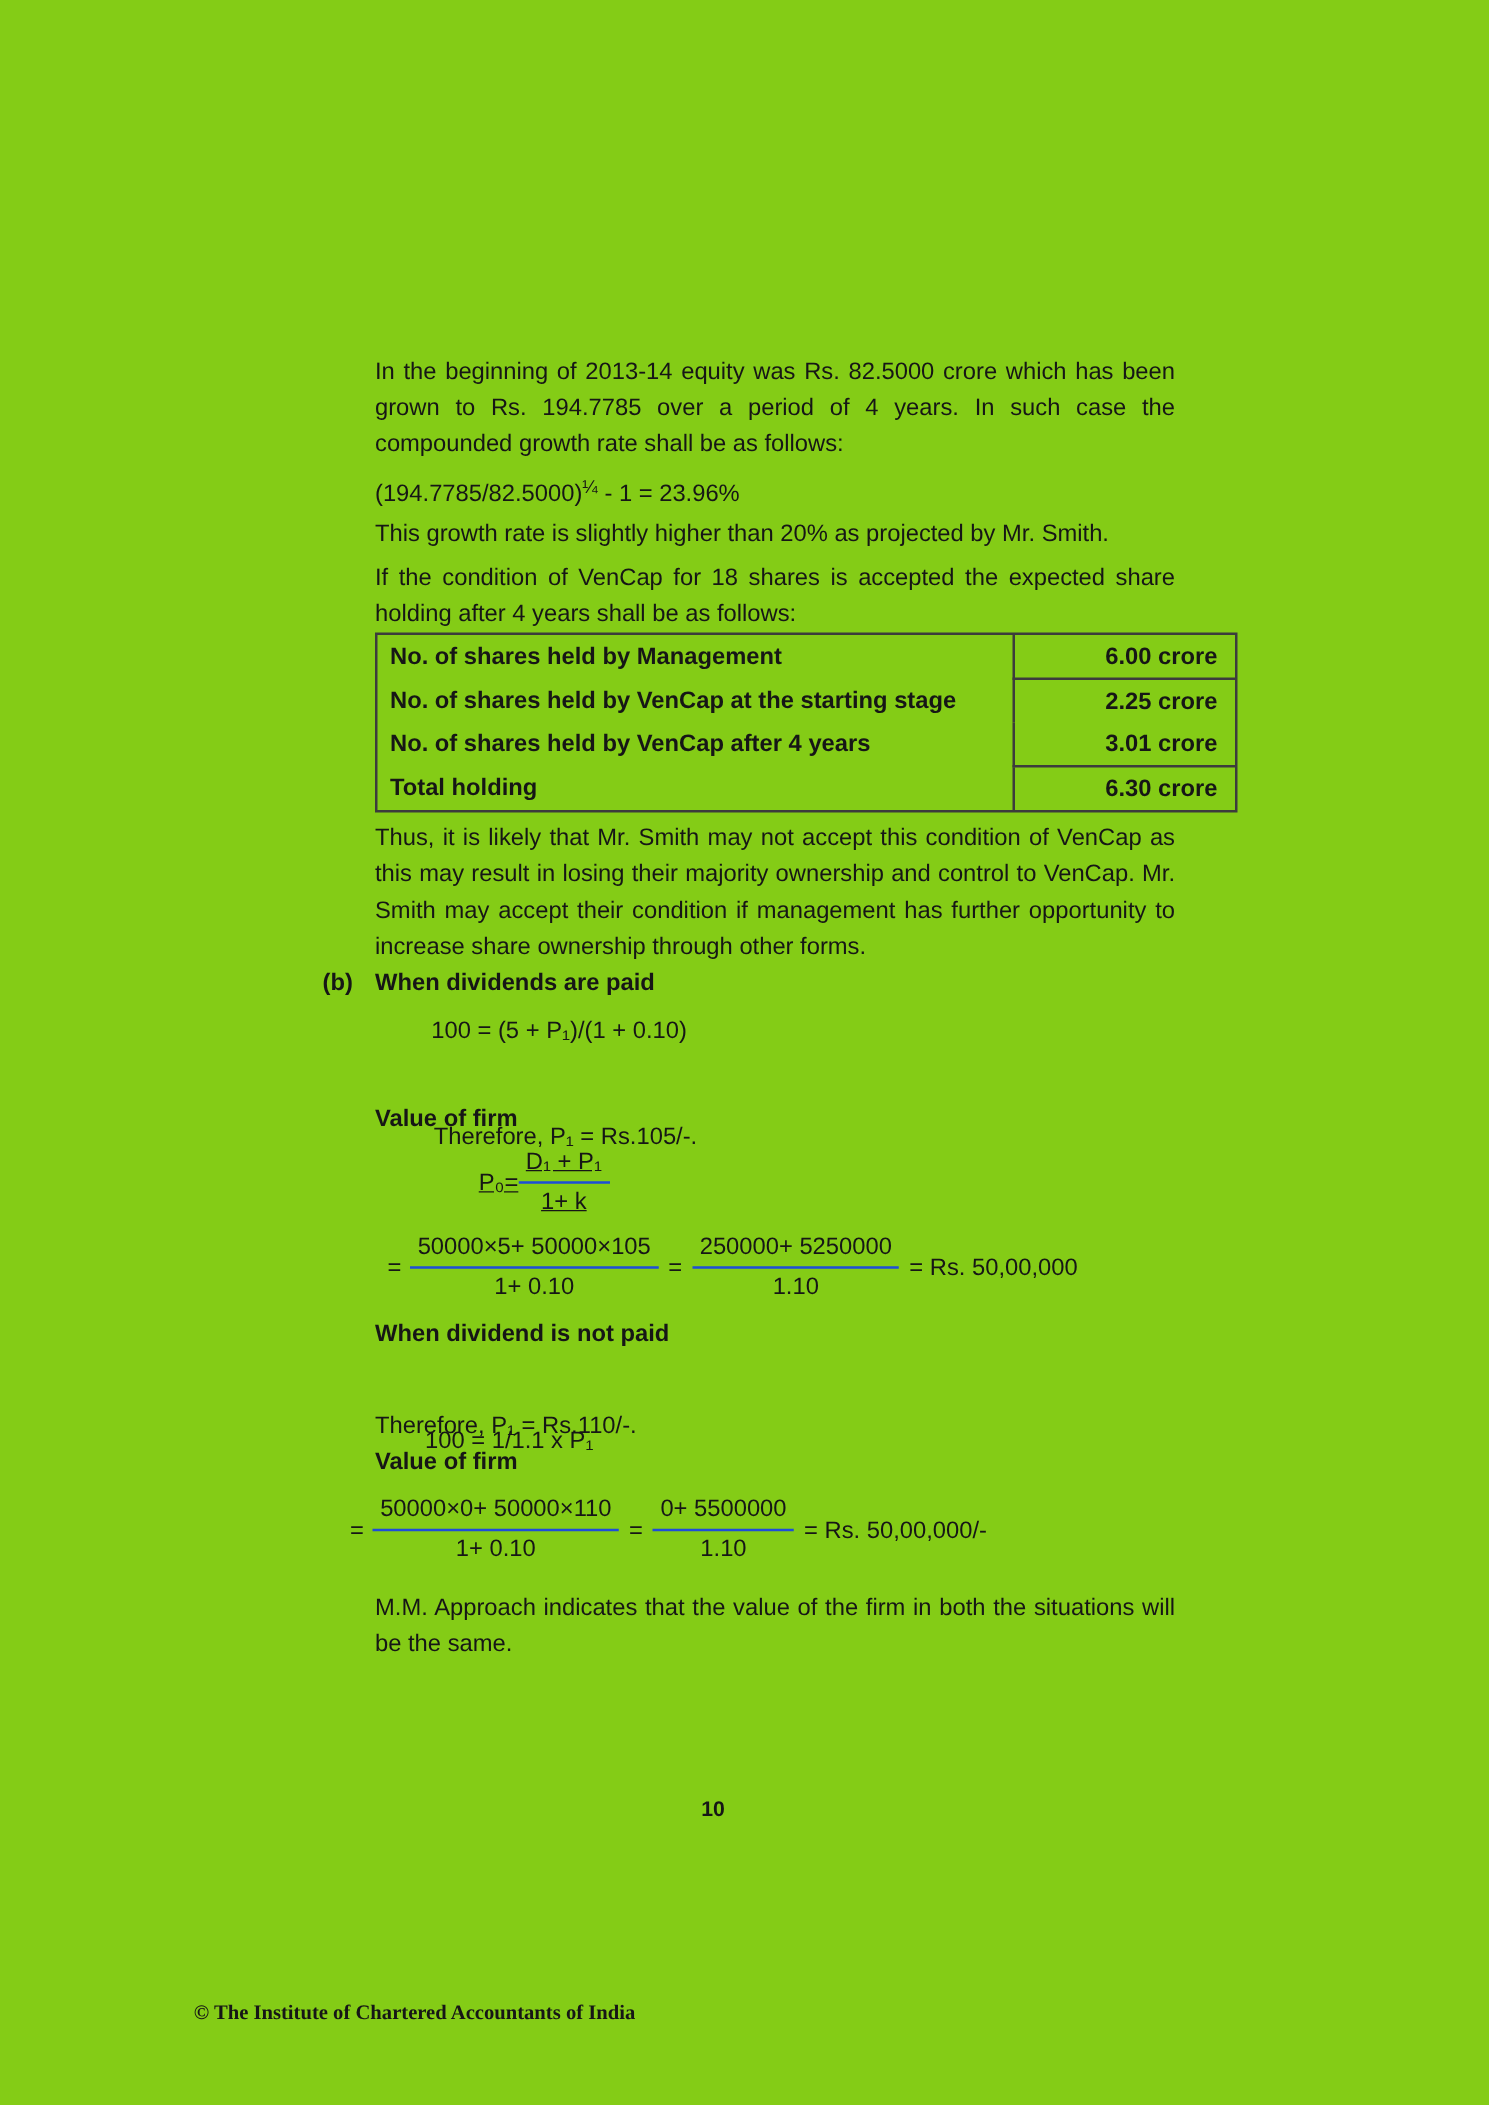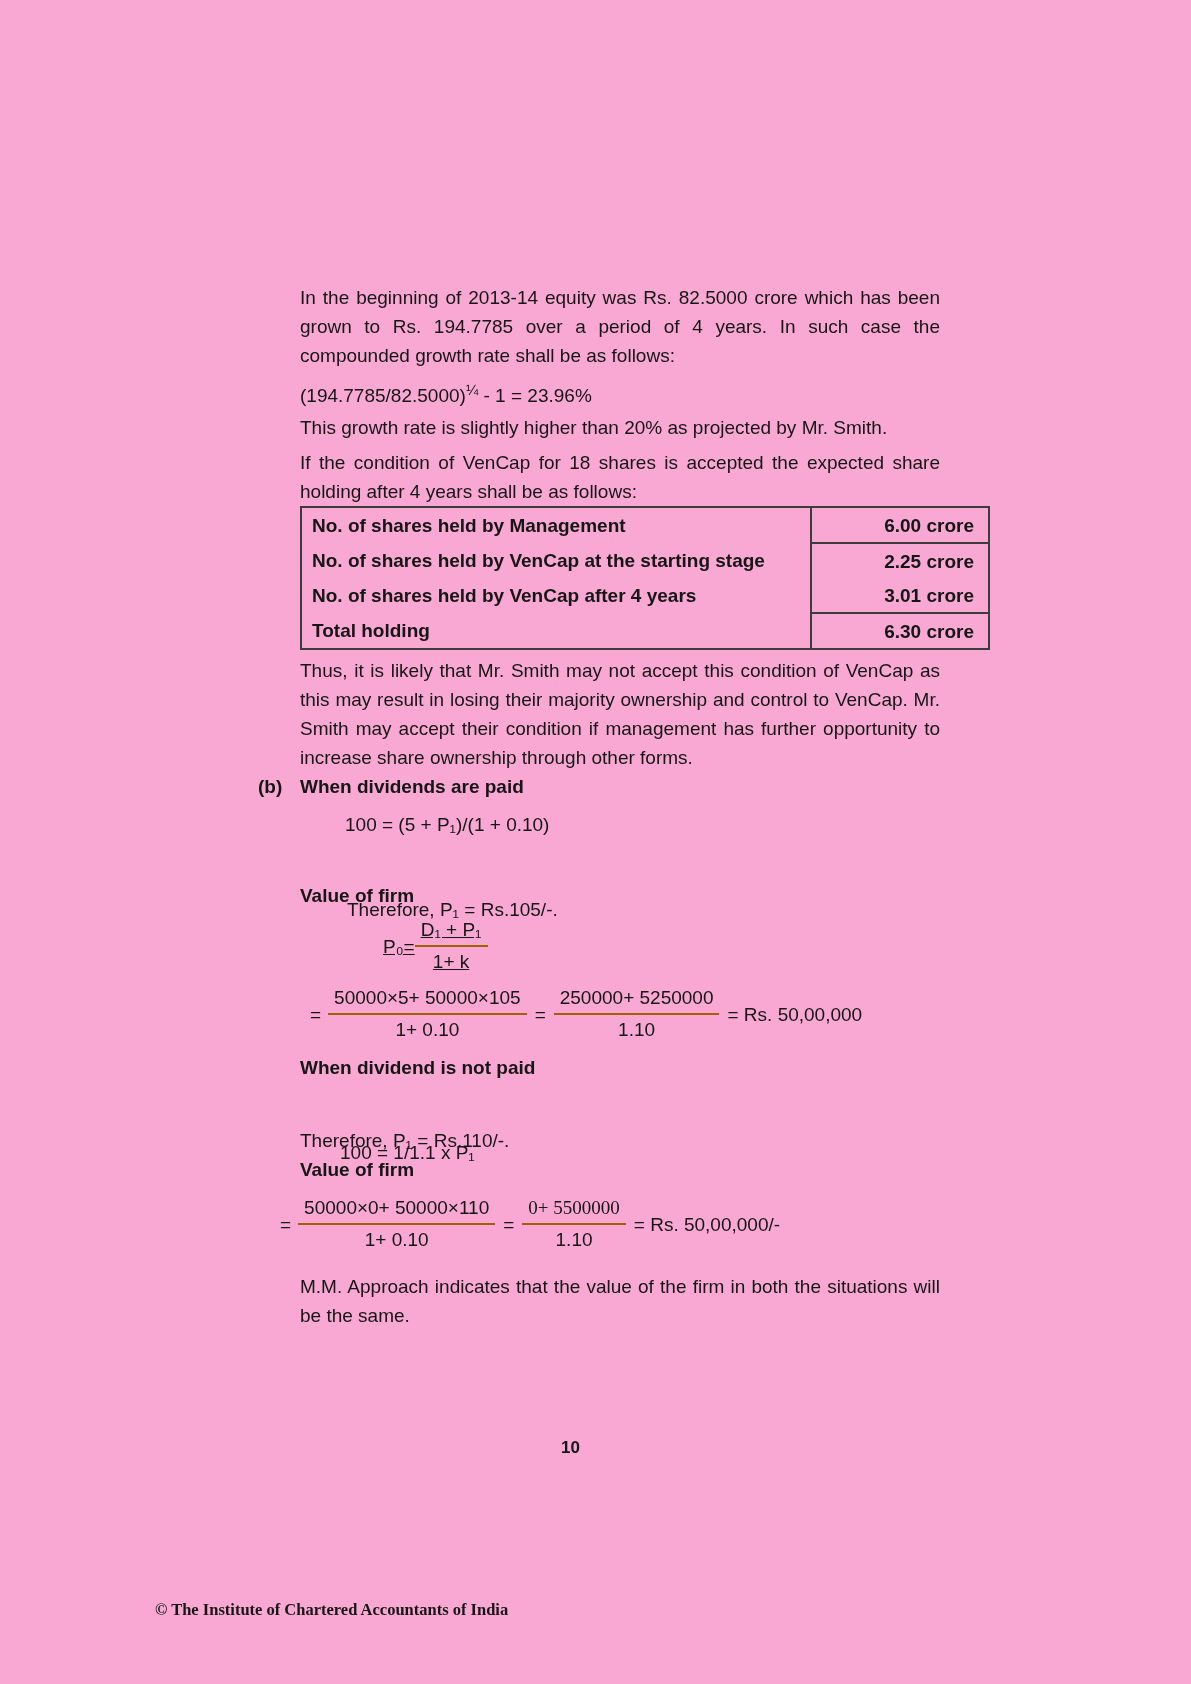--- a/index.html
+++ b/index.html
@@ -1,20 +1,20 @@
 <!DOCTYPE html>
 <html><head>
 <meta charset="utf-8">
 <style>
   html,body{margin:0;padding:0;background:#e9e9e9;}
   .page{
     position:relative;
     width:1191px;height:1684px;
     margin:0 auto;
-    background:#f9a8d4;
+    background:#84cc16;
     font-family:"Liberation Sans","DejaVu Sans",sans-serif;
     color:#161616;
     font-size:19px;
     line-height:29px;
   }
   .abs{position:absolute;}
   .para{width:640px;text-align:justify;}
   .bold{font-weight:bold;}
   .sup{font-size:0.78em;vertical-align:0.45em;letter-spacing:0;}
 
@@ -42,21 +42,21 @@
     border-left:2px solid #3c3c3c;
   }
   .tbl-outer{border:2px solid #3c3c3c;}
   td.val.sep{border-bottom:2px solid #3c3c3c;}
 
   
   .eq-row{display:flex;align-items:center;white-space:nowrap;}
   .eq-sign{padding:0 7px 0 0;}
   .eq-sign.mid{padding:0 8px;}
   .frac{display:inline-block;text-align:center;line-height:24px;}
-  .frac .num{padding:0 6px 3px 6px;border-bottom:2px solid #a16207;}
+  .frac .num{padding:0 6px 3px 6px;border-bottom:2px solid #1d4ed8;}
   .frac .den{padding-top:3px;}
   .eq-result{padding-left:8px;}
 
   .footer{
     font-family:"Liberation Serif","DejaVu Serif",serif;
     font-weight:bold;
     font-size:16.5px;
     line-height:20px;
   }
   .pagenum{font-weight:bold;font-size:17px;line-height:20px;}
@@ -143,21 +143,21 @@
   <div class="abs bold" style="left:300px;top:1155px;">Value of firm</div>
 
   <div class="abs eq-row" style="left:280px;top:1196px;">
     <span class="eq-sign">=</span>
     <span class="frac">
       <span class="num" style="display:block;">50000×0+ 50000×110</span>
       <span class="den" style="display:block;">1+ 0.10</span>
     </span>
     <span class="eq-sign mid">=</span>
     <span class="frac">
-      <span class="num" style="display:block;font-family:Liberation Serif, serif;">0+ 5500000</span>
+      <span class="num" style="display:block;">0+ 5500000</span>
       <span class="den" style="display:block;">1.10</span>
     </span>
     <span class="eq-result">= Rs. 50,00,000/-</span>
   </div>
 
   <div class="abs para" style="left:300px;top:1272px;">M.M. Approach indicates that the value of the firm in both the situations will be the same.</div>
 
   <div class="abs pagenum" style="left:561px;top:1438px;">10</div>
 
   <div class="abs footer" style="left:155px;top:1600px;">© The Institute of Chartered Accountants of India</div>

